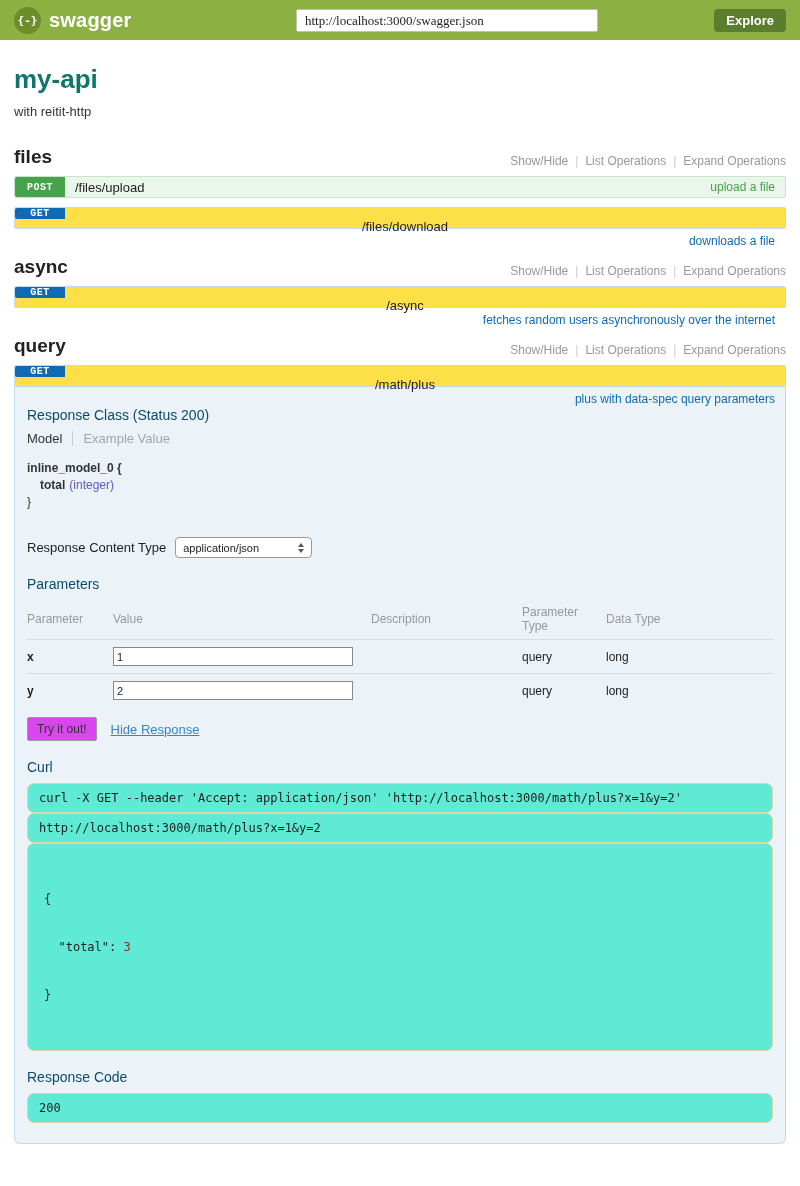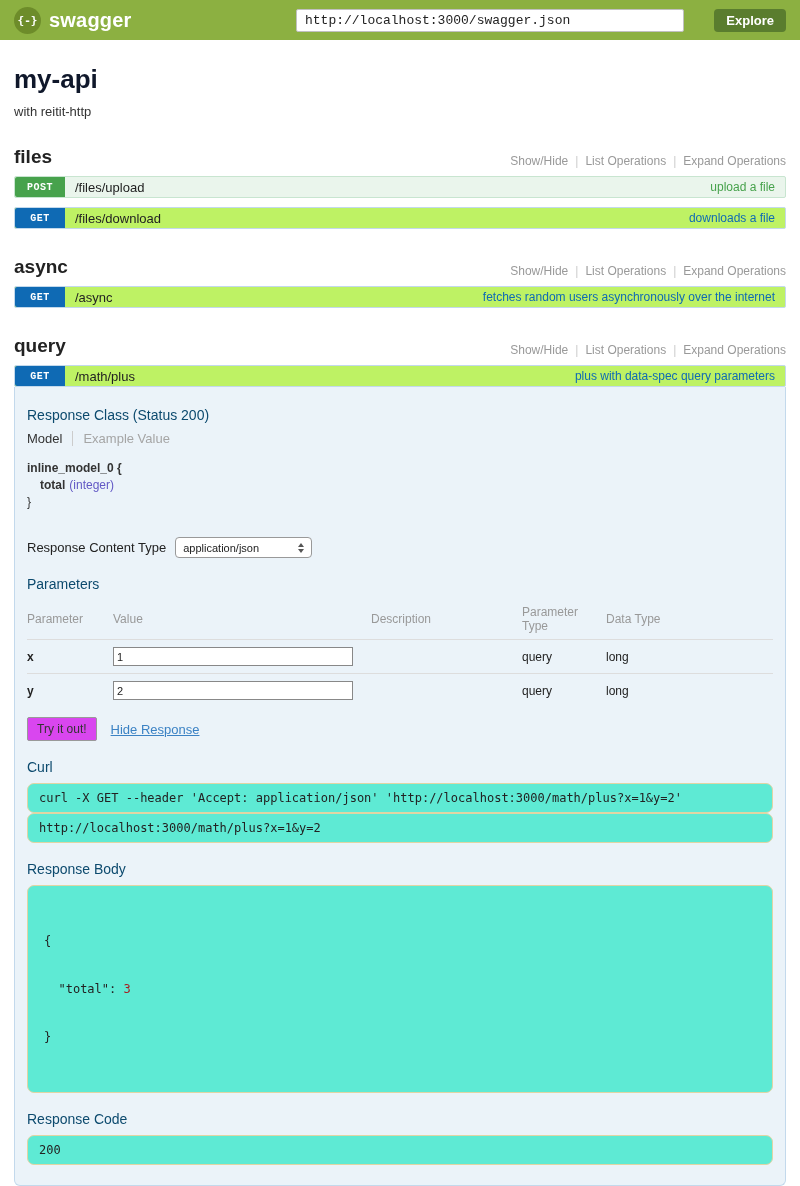--- a/index.html
+++ b/index.html
@@ -5,41 +5,41 @@
   * { margin:0; padding:0; box-sizing:border-box; }
   body { background:#fff; font-family:"Liberation Sans", sans-serif; width:800px; }
 
   
   .topbar { position:relative; height:40px; background:#8cb041; display:flex; align-items:center; padding:0 14px; }
   .logo { display:flex; align-items:center; gap:8px; text-decoration:none; }
   .logo-icon { width:27px; height:27px; border-radius:50%; background:#6d8c2a; color:#fff;
     display:flex; align-items:center; justify-content:center;
     font-family:"DejaVu Sans Mono", monospace; font-size:11px; font-weight:bold; }
   .logo-text { color:#fff; font-weight:bold; font-size:20px; letter-spacing:0.2px; }
-  .url-input { position:absolute; left:296px; top:9px; width:388px; height:23px; border:1px solid #c0c0c0;
-    border-radius:2px; padding:0 8px; font-size:13px; color:#222; font-family:Liberation Mono, monospace; }
+  .url-input { position:absolute; left:296px; top:9px; width:302px; height:23px; border:1px solid #c0c0c0;
+    border-radius:2px; padding:0 8px; font-size:13px; color:#222; font-family:Liberation Serif, serif; }
   .explore-btn { margin-left:auto; background:#5a7d2e; color:#fff; border:none; border-radius:4px;
     font-size:13px; font-weight:bold; padding:4px 12px; height:23px; line-height:15px; cursor:pointer; }
 
   .container { width:772px; margin:0 auto; }
 
   
-  .api-title { font-size:26px; font-weight:bold; color:#0f172a; margin-top:24px; }
+  .api-title { font-size:26px; font-weight:bold; color:#0f766e; margin-top:24px; }
   .api-subtitle { font-size:13px; color:#333; margin-top:9px; }
 
   
   .section { margin-top:27px; }
   .section-head { display:flex; align-items:flex-end; justify-content:space-between; margin-bottom:8px; }
   .section-title { font-size:19px; font-weight:bold; color:#222; }
   .ops-links { font-size:12px; color:#999; }
   .ops-links a { color:#999; text-decoration:none; }
   .pipe { color:#ccc; margin:0 7px; }
 
   .endpoint { display:flex; align-items:center; height:22px; border:1px solid; border-radius:2px; margin-bottom:9px; }
-  .endpoint.get  { background:#bef264; border-color:#c3d9ec; }
+  .endpoint.get  { background:#fde047; border-color:#c3d9ec;flex-direction:column; }
   .endpoint.post { background:#eaf5ec; border-color:#c8e5d0; }
   .badge { width:50px; align-self:stretch; display:flex; align-items:center; justify-content:center;
     color:#fff; font-size:10px; font-weight:bold; letter-spacing:0.5px; border-radius:2px 0 0 2px;font-family:Liberation Mono, monospace; }
   .get  .badge { background:#0f6ab4; }
   .post .badge { background:#47a24c; }
   .path { margin-left:10px; font-size:13px; color:#222; text-decoration:none; }
   .summary { margin-left:auto; margin-right:10px; font-size:12px; text-decoration:none; }
   .get  .summary { color:#0f6ab4; }
   .post .summary { color:#47a24c; }
   .endpoint.expanded { margin-bottom:0; }
@@ -208,21 +208,20 @@
       <div class="try-row">
         <button class="try-btn">Try it out!</button>
         <a class="hide-link">Hide Response</a>
       </div>
 
       <div class="panel-h">Curl</div>
       <div class="code-block">curl -X GET --header 'Accept: application/json' 'http://localhost:3000/math/plus?x=1&amp;y=2'</div>
 
       <div class="code-block">http://localhost:3000/math/plus?x=1&amp;y=2</div>
 
-      <div class="panel-h">Response Body</div>
       <div class="code-block body-block">
         <div>{</div>
         <div><span>  "total": </span><span class="red">3</span></div>
         <div>}</div>
       </div>
 
       <div class="panel-h">Response Code</div>
       <div class="code-block">200</div>
 
     </div>

